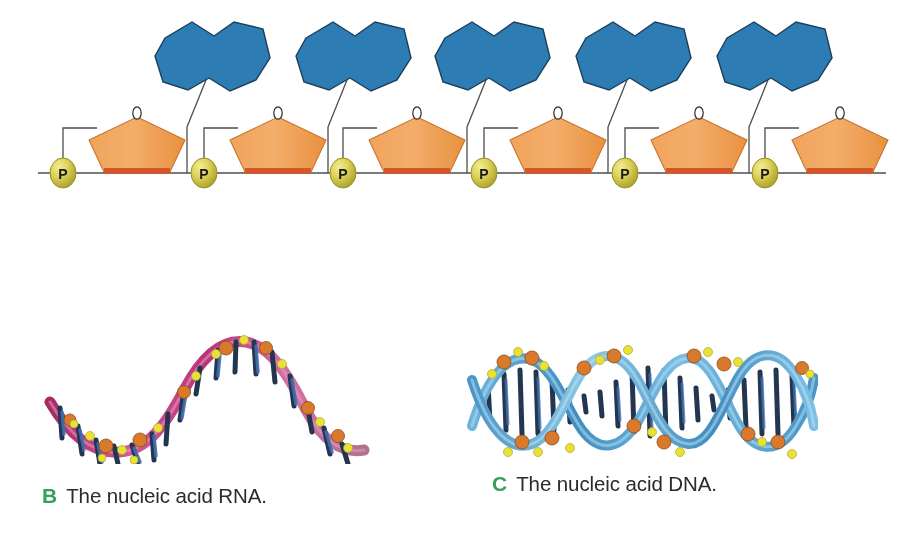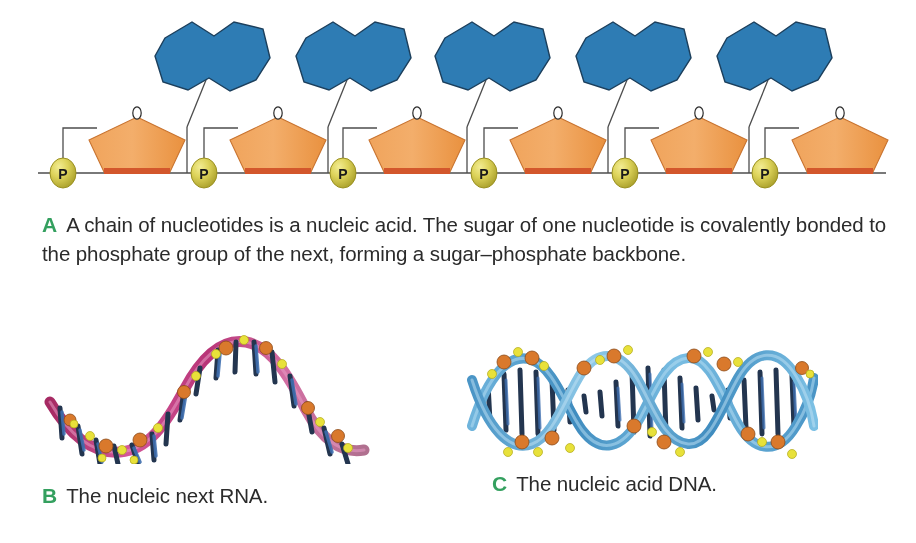--- a/index.html
+++ b/index.html
@@ -177,23 +177,20 @@
         <polyline points="765,165 765,128 799,128" fill="none" stroke="#4d4d4d" stroke-width="1.3"></polyline>
         <path d="M 840 117 L 888 140 L 873 172 L 807 172 L 792 140 Z" fill="url(#sugarGrad)" stroke="#c8732f" stroke-width="1.1"></path>
         <rect x="807" y="168" width="66" height="6" fill="#d3572c"></rect>
         <ellipse cx="840" cy="113" rx="4.2" ry="6.2" fill="#ffffff" stroke="#2b2b2b" stroke-width="1.2"></ellipse>
         <ellipse cx="765" cy="173" rx="13" ry="15" fill="url(#phosGrad)" stroke="#9a9020" stroke-width="1"></ellipse>
         <text x="765" y="179" font-size="14" font-weight="bold" fill="#1a1a1a" text-anchor="middle" font-family="Liberation Sans, sans-serif">P</text>
       </g>
     </svg>
   </div>
 
-  <div class="caption" id="caption-a">
-    <span class="tag">A</span><span>A chain of nucleotides is a nucleic acid. The sugar of one nucleotide is covalently bonded to the phosphate group of the next, forming a sugar–phosphate backbone.</span>
-  </div>
 
   <div class="model-wrap" id="rna-model">
     <svg width="326" height="132" viewBox="0 0 326 132" xmlns="http://www.w3.org/2000/svg">
       <defs>
         <linearGradient id="rnaRibbon" x1="0" y1="0" x2="1" y2="0">
           <stop offset="0%" stop-color="#a62a63"></stop>
           <stop offset="25%" stop-color="#d4589a"></stop>
           <stop offset="50%" stop-color="#b83477"></stop>
           <stop offset="75%" stop-color="#d46fa4"></stop>
           <stop offset="100%" stop-color="#b0708f"></stop>
@@ -261,21 +258,21 @@
         <circle cx="276" cy="90" r="4.5"></circle>
         <circle cx="304" cy="116" r="4.5"></circle>
         <circle cx="30" cy="92" r="4"></circle>
         <circle cx="58" cy="126" r="4"></circle>
         <circle cx="90" cy="128" r="4"></circle>
       </g>
     </svg>
   </div>
 
   <div class="caption" id="caption-b">
-    <span class="tag">B</span><span>The nucleic next RNA.</span>
+    <span class="tag">B</span><span>The nucleic acid RNA.</span>
   </div>
 
   <div class="model-wrap" id="dna-model">
     <svg width="352" height="138" viewBox="0 0 352 138" xmlns="http://www.w3.org/2000/svg">
       <defs>
         <linearGradient id="dnaRibbonA" x1="0" y1="0" x2="1" y2="0">
           <stop offset="0%" stop-color="#6fb4dc"></stop>
           <stop offset="30%" stop-color="#3f8cbf"></stop>
           <stop offset="60%" stop-color="#79bde2"></stop>
           <stop offset="100%" stop-color="#4a95c6"></stop>

